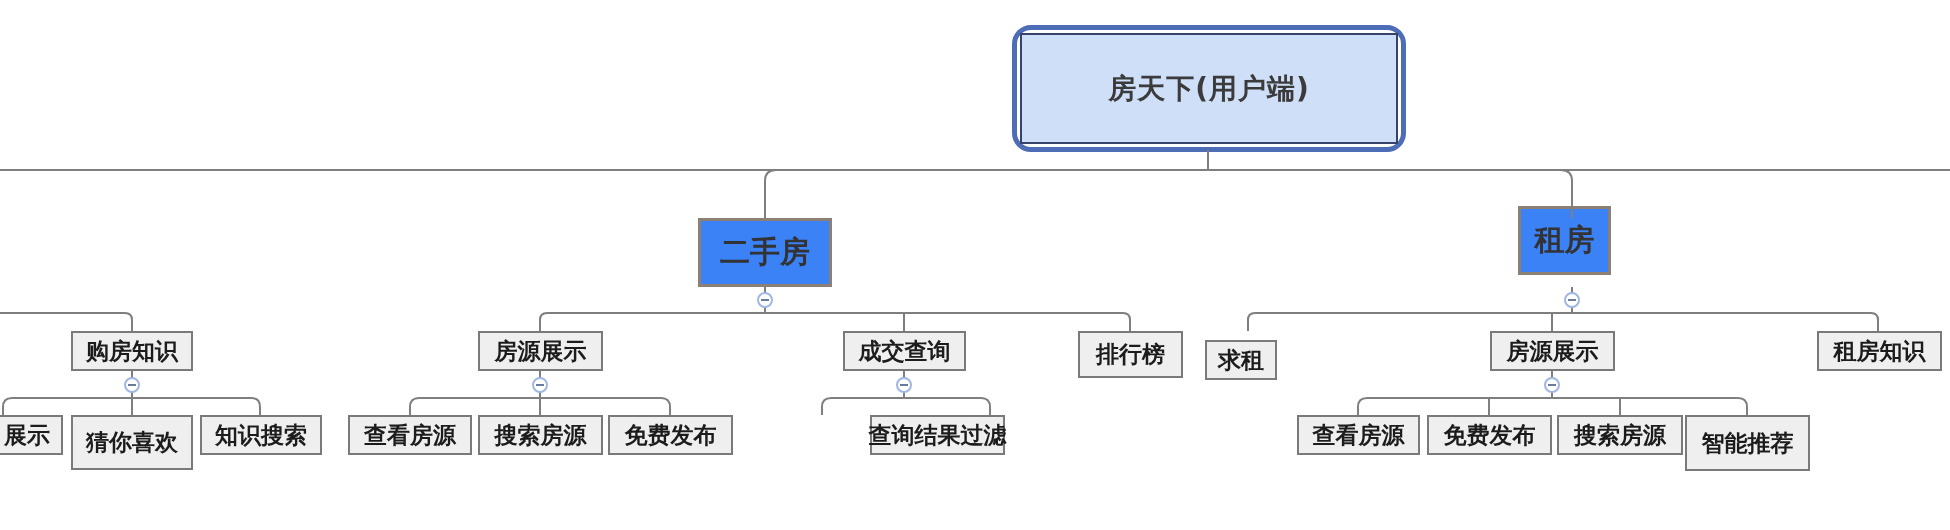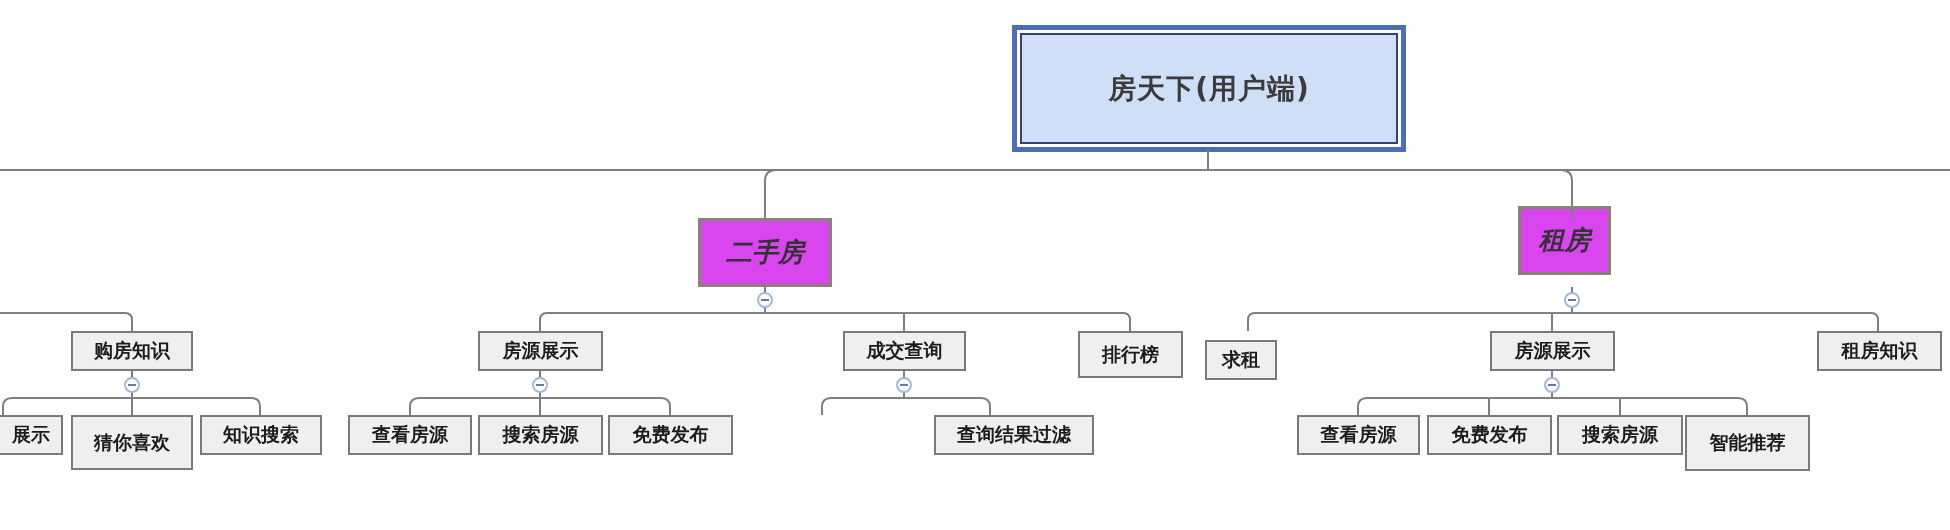--- a/index.html
+++ b/index.html
@@ -4,29 +4,29 @@
 <style>
   html,body{margin:0;padding:0;background:#ffffff;}
   #stage{
     position:relative;width:1950px;height:530px;overflow:hidden;background:#ffffff;
     font-family:"DejaVu Sans","Liberation Sans",sans-serif;
   }
   #connectors{position:absolute;left:0;top:0;z-index:5;pointer-events:none;}
   .node{
     position:absolute;z-index:2;display:flex;align-items:center;justify-content:center;
     background:#efefef;border:2px solid #7a7a7a;box-sizing:border-box;
-    font-size:19px;font-weight:600;color:#1c1c1c;white-space:nowrap;
+    font-size:23px;font-weight:600;color:#1c1c1c;white-space:nowrap;
   }
   .lvl1{
-    background:#d946ef;border:3px solid #8c7f74;font-size:26px;color:#333333;font-style:italic;
+    background:#3b82f6;border:3px solid #8c7f74;font-size:30px;color:#333333;
   }
   .clipped{justify-content:flex-end;padding-right:11px;}
   .root-node{
     position:absolute;z-index:3;box-sizing:border-box;
-    border:5px solid #4d6db7;border-radius:0;background:#ffffff;padding:3px;
+    border:5px solid #4d6db7;border-radius:19px;background:#ffffff;padding:3px;
   }
   .root-inner{
     width:100%;height:100%;box-sizing:border-box;display:flex;align-items:center;justify-content:center;
     background:#cfdff8;border:2px solid #36436d;
     font-size:28px;font-weight:bold;color:#3b3b3b;letter-spacing:1px;
   }
   .collapse{
     position:absolute;z-index:6;width:16px;height:16px;box-sizing:border-box;
     border:2px solid #9fb7e2;border-radius:50%;background:#ffffff;
     display:flex;align-items:center;justify-content:center;cursor:pointer;
@@ -76,21 +76,21 @@
   <div class="node" style="left:1817px;top:331px;width:125px;height:40px">租房知识</div>
 
   <div class="node clipped" style="left:-130px;top:415px;width:193px;height:40px">展示</div>
   <div class="node" style="left:71px;top:415px;width:122px;height:55px">猜你喜欢</div>
   <div class="node" style="left:200px;top:415px;width:122px;height:40px">知识搜索</div>
 
   <div class="node" style="left:348px;top:415px;width:124px;height:40px">查看房源</div>
   <div class="node" style="left:478px;top:415px;width:125px;height:40px">搜索房源</div>
   <div class="node" style="left:608px;top:415px;width:125px;height:40px">免费发布</div>
 
-  <div class="node" style="left:934px;top:415px;width:160px;height:40px">查询结果过滤</div>
+  <div class="node" style="left:870px;top:415px;width:135px;height:40px">查询结果过滤</div>
 
   <div class="node" style="left:1297px;top:415px;width:123px;height:40px">查看房源</div>
   <div class="node" style="left:1427px;top:415px;width:125px;height:40px">免费发布</div>
   <div class="node" style="left:1557px;top:415px;width:126px;height:40px">搜索房源</div>
   <div class="node" style="left:1685px;top:415px;width:125px;height:56px">智能推荐</div>
 
   <div class="collapse" style="left:757px;top:292px">
     <div class="bar"></div>
   </div>
   <div class="collapse" style="left:1564px;top:292px">

